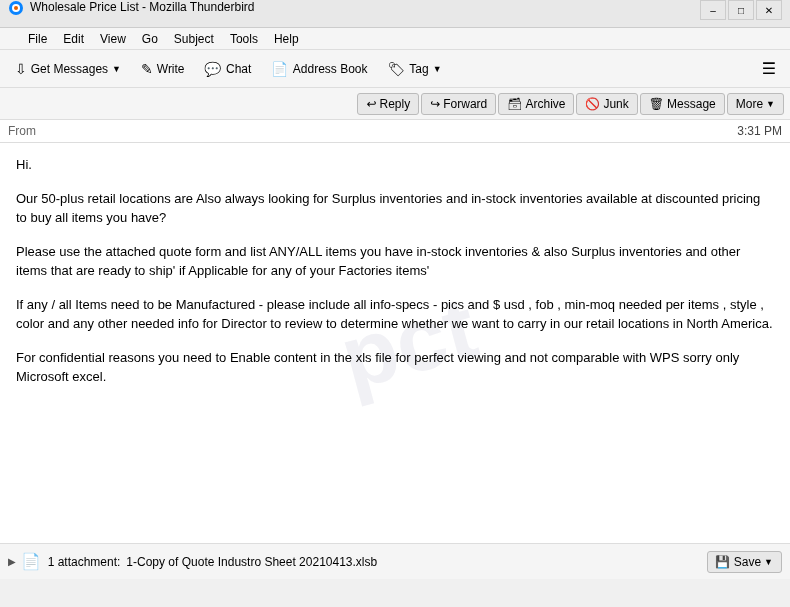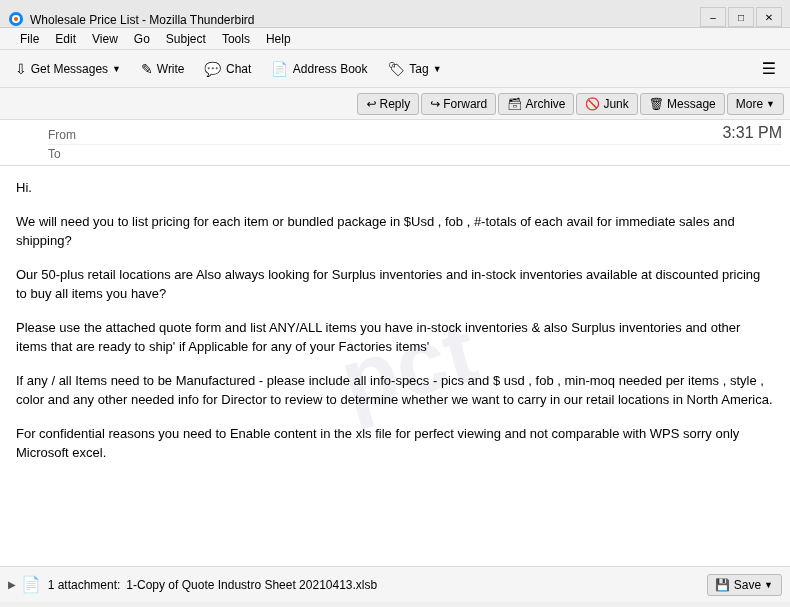--- a/index.html
+++ b/index.html
@@ -3,21 +3,21 @@
   <meta charset="utf-8">
   <style>
     * { box-sizing: border-box; margin: 0; padding: 0; }
     body { font-family: 'Segoe UI', Arial, sans-serif; font-size: 13px; background: #f0f0f0; width: 790px; height: 607px; overflow: hidden; }
 
     
     .titlebar {
       background: #e8e8e8;
       height: 28px;
       display: flex;
-      align-items: flex-end;
+      align-items: flex-start;
       padding: 0 8px;
       border-bottom: 1px solid #ccc;
       user-select: none;
     }
     .titlebar-icon { width: 16px; height: 16px; margin-right: 6px; }
     .titlebar-icon svg { width: 16px; height: 16px; }
     .titlebar-title { font-size: 12px; flex: 1; color: #000; }
     .titlebar-controls { display: flex; gap: 2px; }
     .titlebar-btn {
       width: 26px; height: 20px;
@@ -27,21 +27,21 @@
       display: flex; align-items: center; justify-content: center;
       font-size: 10px;
     }
 
     
     .menubar {
       background: #f5f5f5;
       height: 22px;
       display: flex;
       align-items: center;
-      padding: 0 12px;
+      padding: 0 20px;
       border-bottom: 1px solid #ddd;
     }
     .menubar-item {
       padding: 2px 8px;
       font-size: 12px;
       cursor: pointer;
       color: #000;
     }
 
     
@@ -102,36 +102,35 @@
     .action-btn .icon { font-size: 12px; }
 
     
     .header-fields {
       background: #fff;
       border-bottom: 1px solid #ddd;
       padding: 2px 8px;
     }
     .header-row {
       display: flex;
-      align-items: flex-end;
+      align-items: flex-start;
       padding: 2px 0;
       border-bottom: 1px solid #f0f0f0;
       font-size: 12px;
-      margin-left: 40px;
     }
     .header-row:last-child { border-bottom: none; }
     .header-label {
       color: #666;
       width: 50px;
       flex-shrink: 0;
       font-size: 12px;
     }
     .header-value { color: #000; font-size: 12px; }
     .header-value.bold { font-weight: bold; }
-    .header-time { margin-left: auto; font-size: 16px; color: #444; }
+    .header-time { margin-left: auto; font-size: 12px; color: #444; }
 
     
     .email-body {
       background: #fff;
       flex: 1;
       padding: 12px 16px;
       overflow-y: auto;
       font-size: 13px;
       line-height: 1.5;
       color: #000;
@@ -267,31 +266,26 @@
     <span class="dropdown-arrow">▼</span>
   </button>
 </div>
 
 <div class="header-fields">
   <div class="header-row">
     <span class="header-label">From</span>
     <span class="header-value"></span>
     <span class="header-time">3:31 PM</span>
   </div>
-  <div class="header-row">
-    <span class="header-label">To</span>
-    <span class="header-value"></span>
-  </div>
 </div>
 
 <div class="email-body">
   <div class="watermark">pct</div>
   <div class="email-content">
     <p>Hi.</p>
-    <p>We will need you to list pricing for each item or bundled package in $Usd , fob , #-totals of each avail for immediate sales and shipping?</p>
     <p>Our 50-plus retail locations are Also always looking for Surplus inventories and in-stock inventories available at discounted pricing to buy all items you have?</p>
     <p>Please use the attached quote form and list ANY/ALL items you have in-stock inventories &amp; also Surplus inventories and  other items that are ready to ship' if Applicable for any of your Factories items'</p>
     <p>If any / all Items need to be Manufactured - please include all info-specs - pics and $ usd  , fob , min-moq needed per items , style , color and any other needed info for Director to review to determine whether we want to carry in our retail locations in North America.</p>
     <p>For confidential reasons you need to Enable content in the xls file for perfect viewing and not comparable with WPS sorry only Microsoft excel.</p>
   </div>
 </div>
 
 <div class="attachment-bar">
   <span class="attachment-expand">▶</span>
   <span class="attachment-icon">📄</span>

